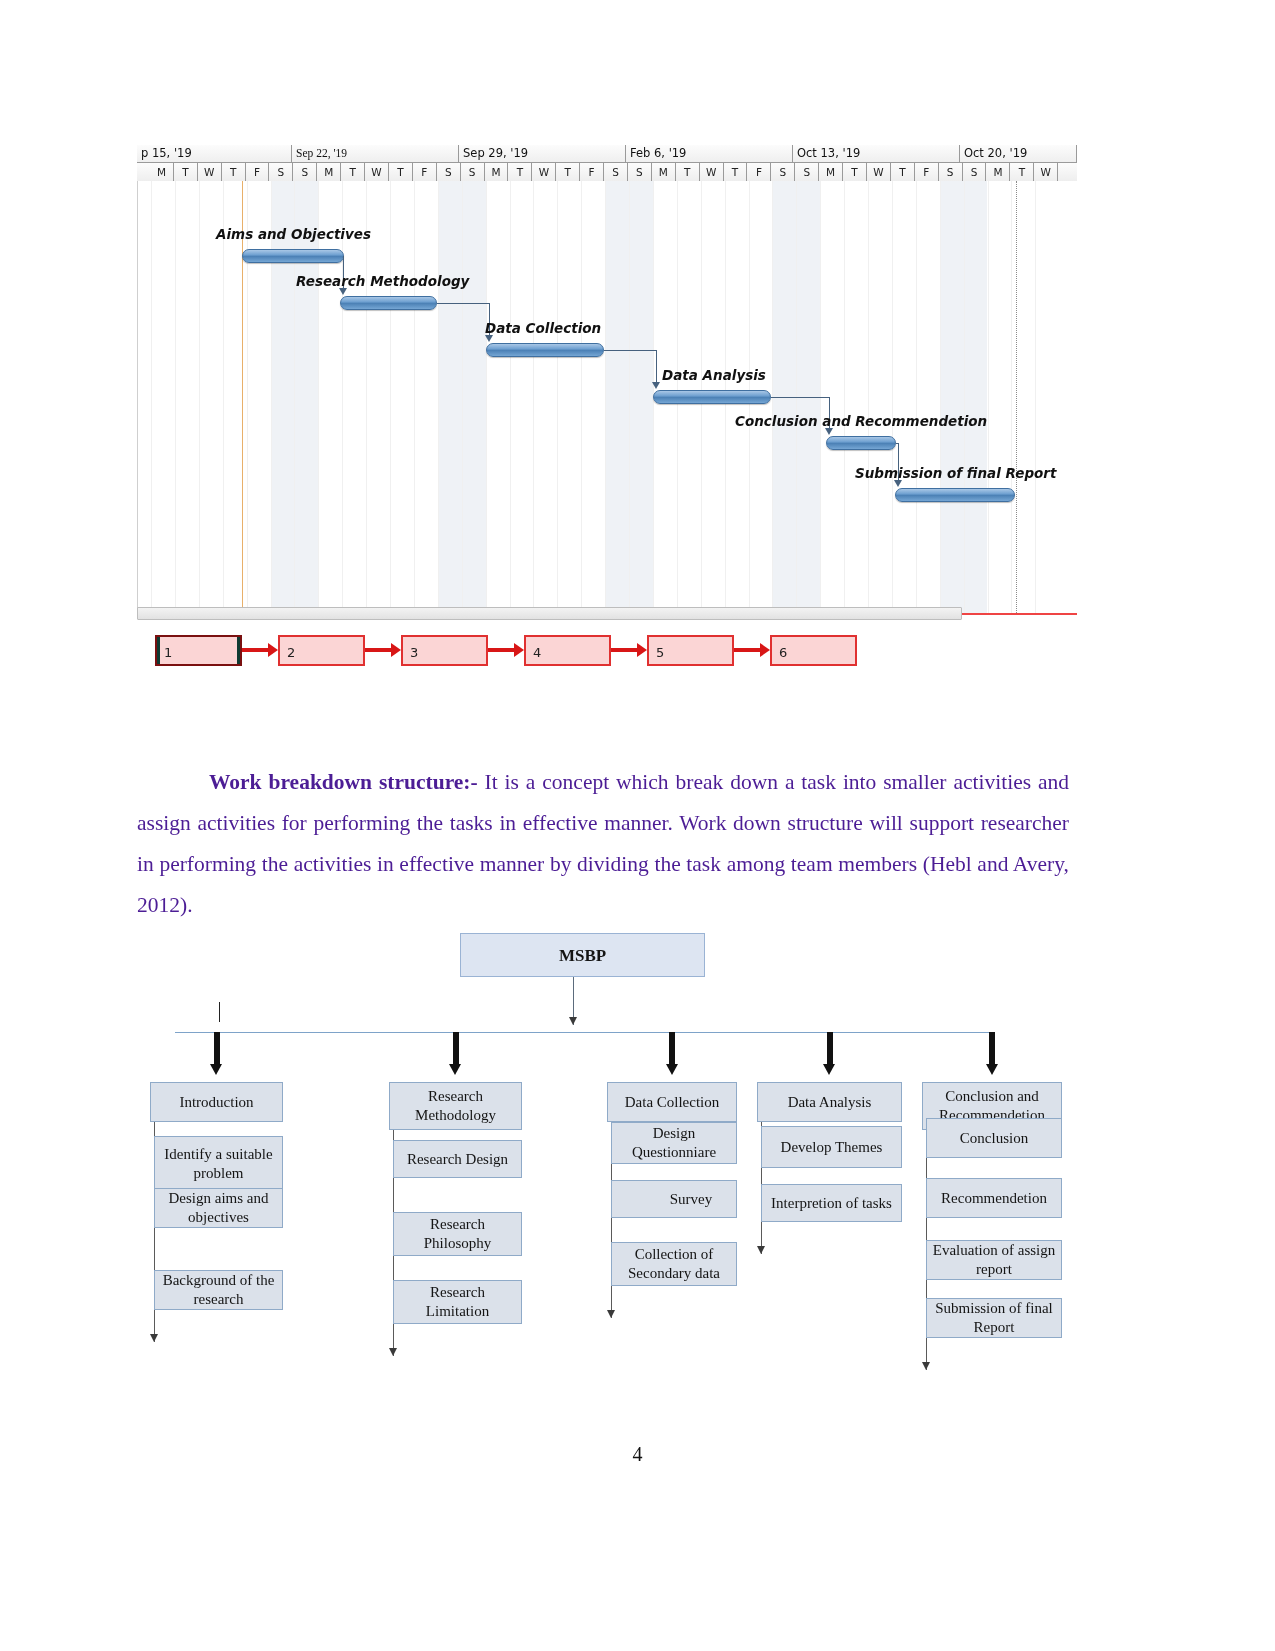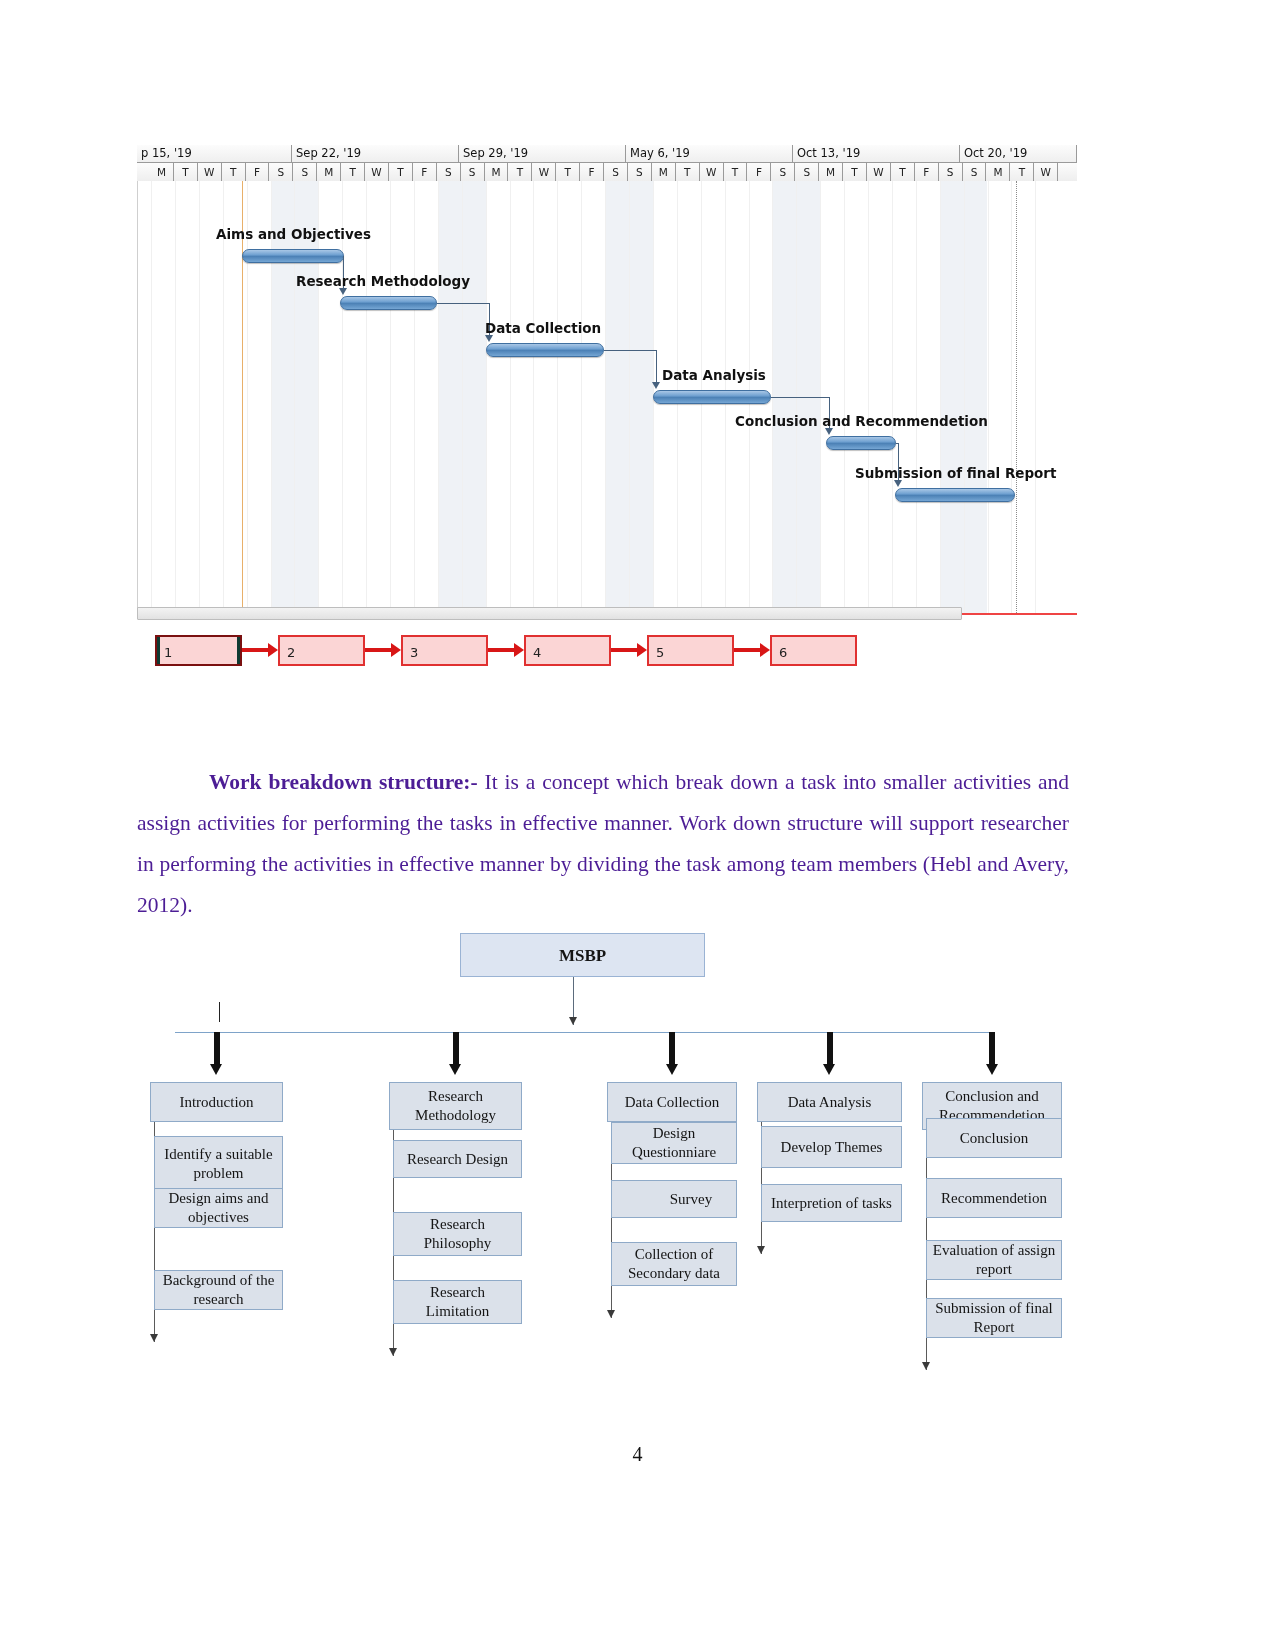--- a/index.html
+++ b/index.html
@@ -28,21 +28,21 @@
   .wkend{position:absolute;top:0;bottom:0;background:#eaeef3;opacity:.75;}
   .gridline{position:absolute;top:0;bottom:0;width:1px;background:#f0f0f0;}
   .today{position:absolute;top:0;bottom:0;width:1px;background:#e8b06a;}
   .projend{position:absolute;top:0;bottom:0;width:0;
     border-left:1px dotted #8a8a8a;}
   .bar{position:absolute;height:14px;border-radius:7px;
     background:linear-gradient(#a9c7e6 0%,#6d9fd0 42%,#4b80b5 52%,#75a6d4 100%);
     border:1px solid #3f6fa0;box-sizing:border-box;
     box-shadow:0 1px 1px rgba(0,0,0,.25);}
   .blabel{position:absolute;font-family:"DejaVu Sans", sans-serif;
-    font-size:13.5px;font-weight:bold;color:#111;white-space:nowrap;}
+    font-size:13.5px;font-weight:bold;color:#111;white-space:nowrap;font-style:italic;}
   .lnk{position:absolute;border-color:#46617e;border-style:solid;border-width:0;}
   .arrw{position:absolute;width:0;height:0;
     border-left:4.5px solid transparent;border-right:4.5px solid transparent;
     border-top:7px solid #46617e;}
   .hscroll{position:absolute;left:137px;top:607px;width:825px;height:13px;
     background:linear-gradient(#f3f3f3,#e2e2e2);border:1px solid #bdbdbd;
     border-radius:1px;box-sizing:border-box;}
 
   
   .net{position:absolute;left:155px;top:635px;width:710px;height:35px;}
@@ -88,23 +88,23 @@
 </style>
 </head>
 <body>
 
 <div class="page">
 
   <div class="gantt">
     <div class="gantt-hdr">
       <div class="wk-row" id="wkrow">
           <div class="wk" style="left: 0px; width: 155px;">p 15, '19</div>
-          <div class="wk" style="left: 155px; width: 167px;">Sep 22, '19</div>
+          <div class="wk" style="left: 155px; width: 167px; font-family: Liberation Serif, serif;">Sep 22, '19</div>
           <div class="wk" style="left: 322px; width: 167px;">Sep 29, '19</div>
-          <div class="wk" style="left: 489px; width: 167px;">May 6, '19</div>
+          <div class="wk" style="left: 489px; width: 167px;">Feb 6, '19</div>
           <div class="wk" style="left: 656px; width: 167px;">Oct 13, '19</div>
           <div class="wk" style="left: 823px; width: 117px;">Oct 20, '19</div>
         </div>
       <div class="day-row" id="dayrow">
           <div class="day" style="left: 13px; width: 23.9px;">M</div>
           <div class="day" style="left: 36.9px; width: 23.9px;">T</div>
           <div class="day" style="left: 60.8px; width: 23.9px;">W</div>
           <div class="day" style="left: 84.7px; width: 23.9px;">T</div>
           <div class="day" style="left: 108.6px; width: 23.9px;">F</div>
           <div class="day" style="left: 132.5px; width: 23.9px;">S</div>

